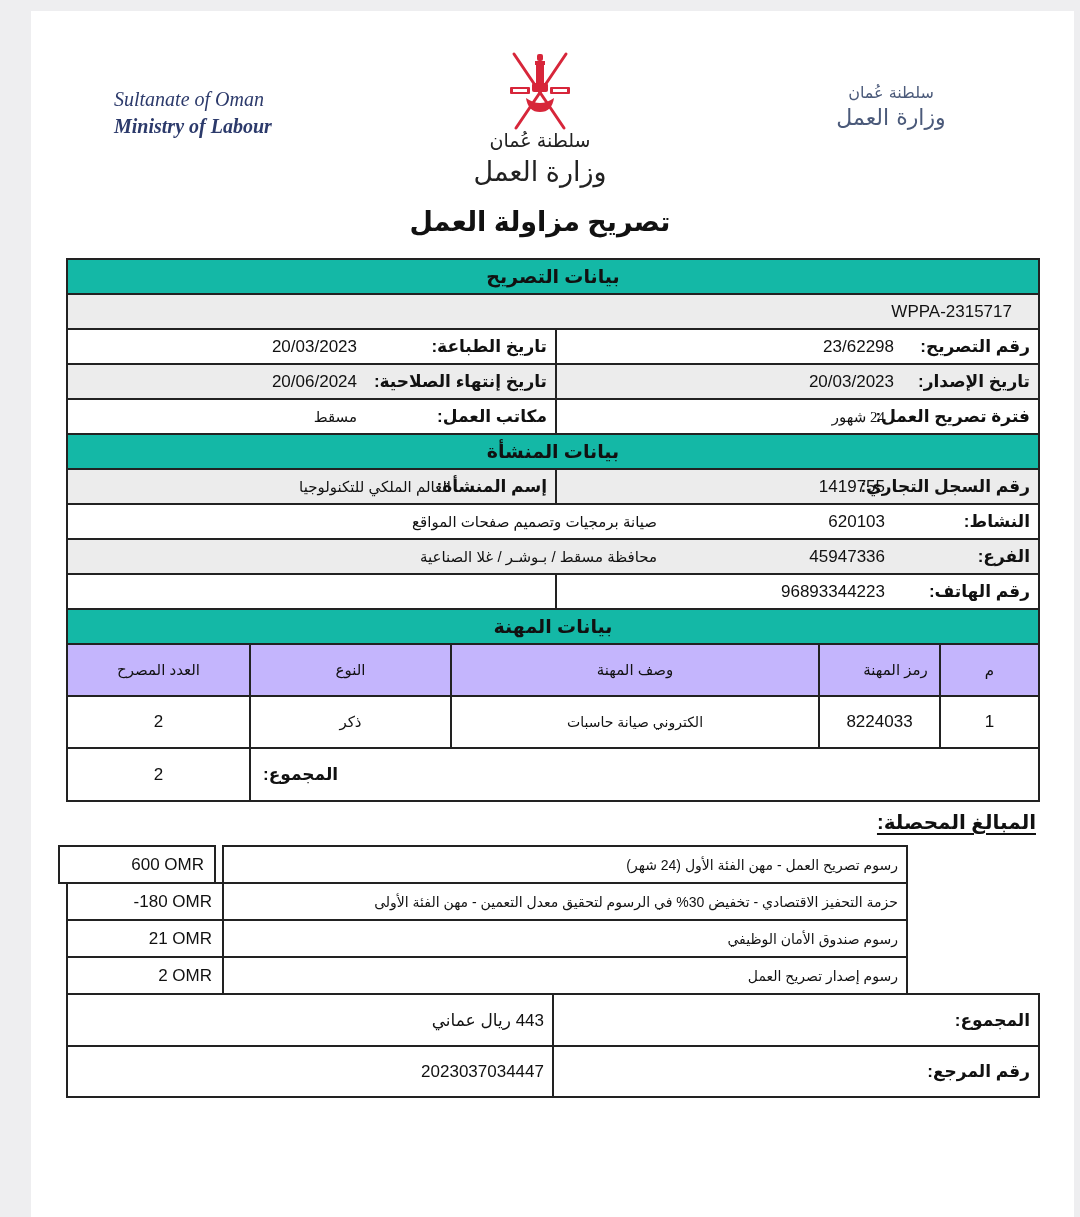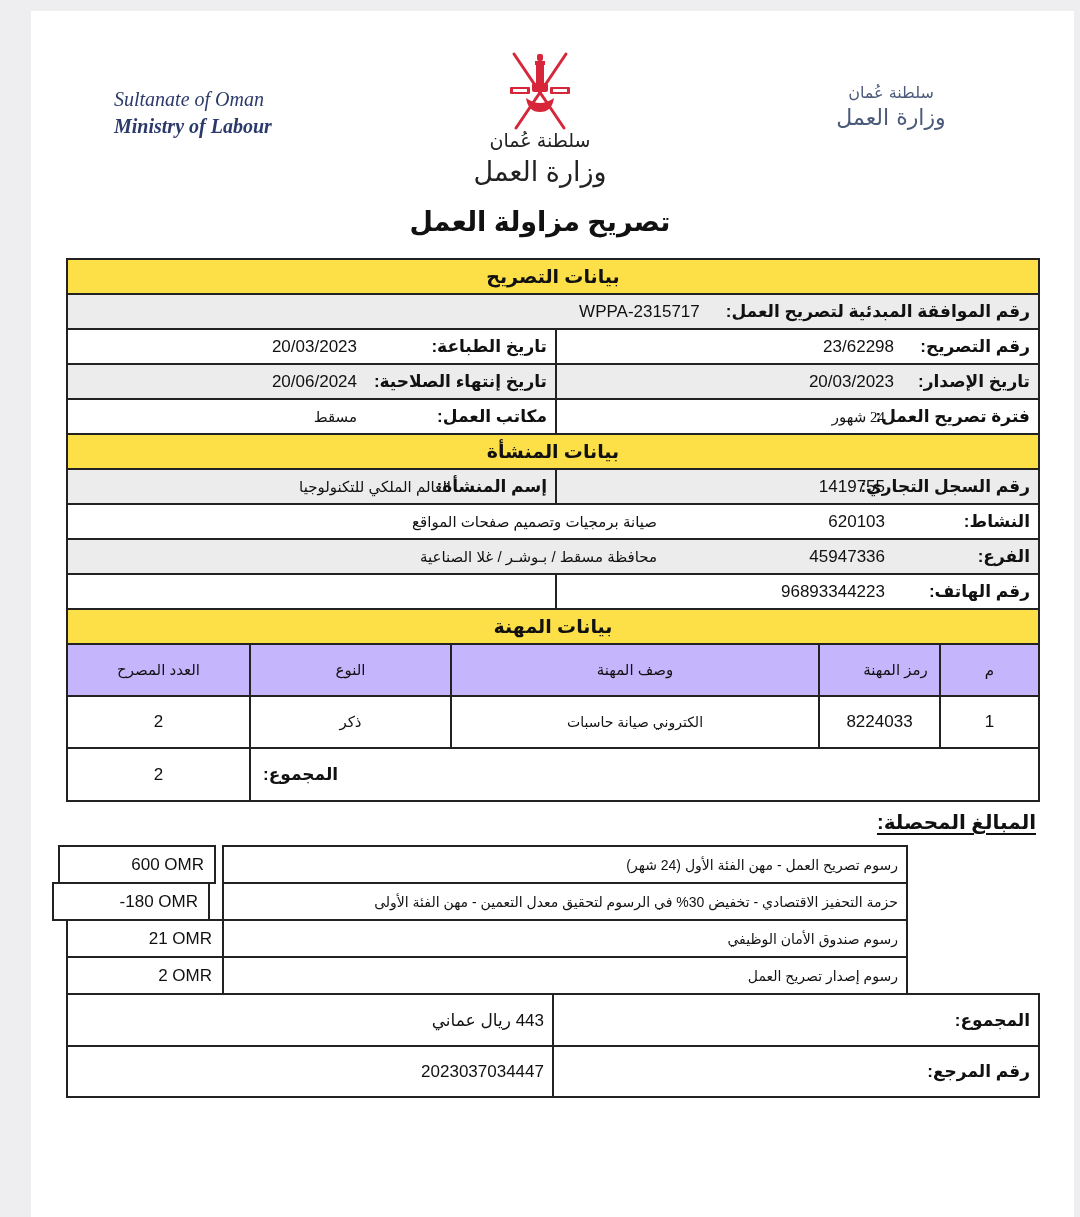--- a/index.html
+++ b/index.html
@@ -15,21 +15,21 @@
     .ar-logo-right .l1 { display: block; font-size: 16px; line-height: 22px; }
     .ar-logo-right .l2 { display: block; font-size: 22px; line-height: 28px; }
     .emblem { position: absolute; left: 502px; top: 48px; width: 76px; height: 84px; }
     .ar-logo-center { position: absolute; left: 455px; top: 128px; width: 170px; text-align: center; direction: rtl; color: #222; }
     .ar-logo-center .l1 { display: block; font-size: 19px; line-height: 26px; }
     .ar-logo-center .l2 { display: block; font-size: 27px; line-height: 36px; }
     .doc-title { position: absolute; left: 340px; top: 206px; width: 400px; text-align: center; direction: rtl; font-size: 27px; font-weight: bold; }
 
     
     .cell { position: absolute; border: 2px solid #222; display: flex; align-items: center; direction: rtl; font-size: 17px; }
-    .hdr { background: #fde047; justify-content: center; font-weight: bold; font-size: 19px; }
+    .hdr { background: #14b8a6; justify-content: center; font-weight: bold; font-size: 19px; }
     .alt { background: #ececec; }
     .wht { background: #ffffff; }
     .colhdr { background: #c4b5fd; justify-content: center; font-size: 15px; }
     .lbl { font-weight: bold; margin-right: 8px; white-space: nowrap; }
     .val { margin-right: 28px; white-space: nowrap; }
     .val.sm { font-size: 15px; }
     .ctr { justify-content: center; }
     .fee-label { font-size: 14px; margin-right: 8px; white-space: nowrap; }
     .fee-amt { justify-content: flex-start; direction: ltr; }
     .fee-amt span { margin-left: auto; margin-right: 10px; font-size: 17px; }
@@ -75,21 +75,20 @@
   <span class="l2">وزارة العمل</span>
 </div>
 
 <div class="doc-title">تصريح مزاولة العمل</div>
 
 <div class="cell hdr" style="left:66px; top:258px; width:974px; height:37px;">
   <span>بيانات التصريح</span>
 </div>
 
 <div class="cell alt" style="left:66px; top:293px; width:974px; height:37px;">
-  <span class="lbl">رقم الموافقة المبدئية لتصريح العمل:</span>
   <span class="val" style="margin-right:26px;">WPPA-2315717</span>
 </div>
 
 <div class="cell wht" style="left:555px; top:328px; width:485px; height:37px;">
   <span class="lbl" style="width:108px;">رقم التصريح:</span>
   <span class="val">23/62298</span>
 </div>
 <div class="cell wht" style="left:66px; top:328px; width:491px; height:37px;">
   <span class="lbl" style="width:100px;">تاريخ الطباعة:</span>
   <span class="val" style="margin-right:90px;">20/03/2023</span>
@@ -192,21 +191,21 @@
 <div class="cell wht" style="left:222px; top:845px; width:686px; height:39px;">
   <span class="fee-label">رسوم تصريح العمل - مهن الفئة الأول (24 شهر)</span>
 </div>
 <div class="cell wht fee-amt" style="left:58px; top:845px; width:158px; height:39px;">
   <span>600 OMR</span>
 </div>
 
 <div class="cell wht" style="left:222px; top:882px; width:686px; height:39px;">
   <span class="fee-label">حزمة التحفيز الاقتصادي -  تخفيض 30% في الرسوم لتحقيق معدل التعمين - مهن الفئة الأولى</span>
 </div>
-<div class="cell wht fee-amt" style="left:52px; top:882px; width:158px; height:39px;">
+<div class="cell wht fee-amt" style="left:66px; top:882px; width:158px; height:39px;">
   <span>-180 OMR</span>
 </div>
 
 <div class="cell wht" style="left:222px; top:919px; width:686px; height:39px;">
   <span class="fee-label">رسوم صندوق الأمان الوظيفي</span>
 </div>
 <div class="cell wht fee-amt" style="left:66px; top:919px; width:158px; height:39px;">
   <span>21 OMR</span>
 </div>
 

